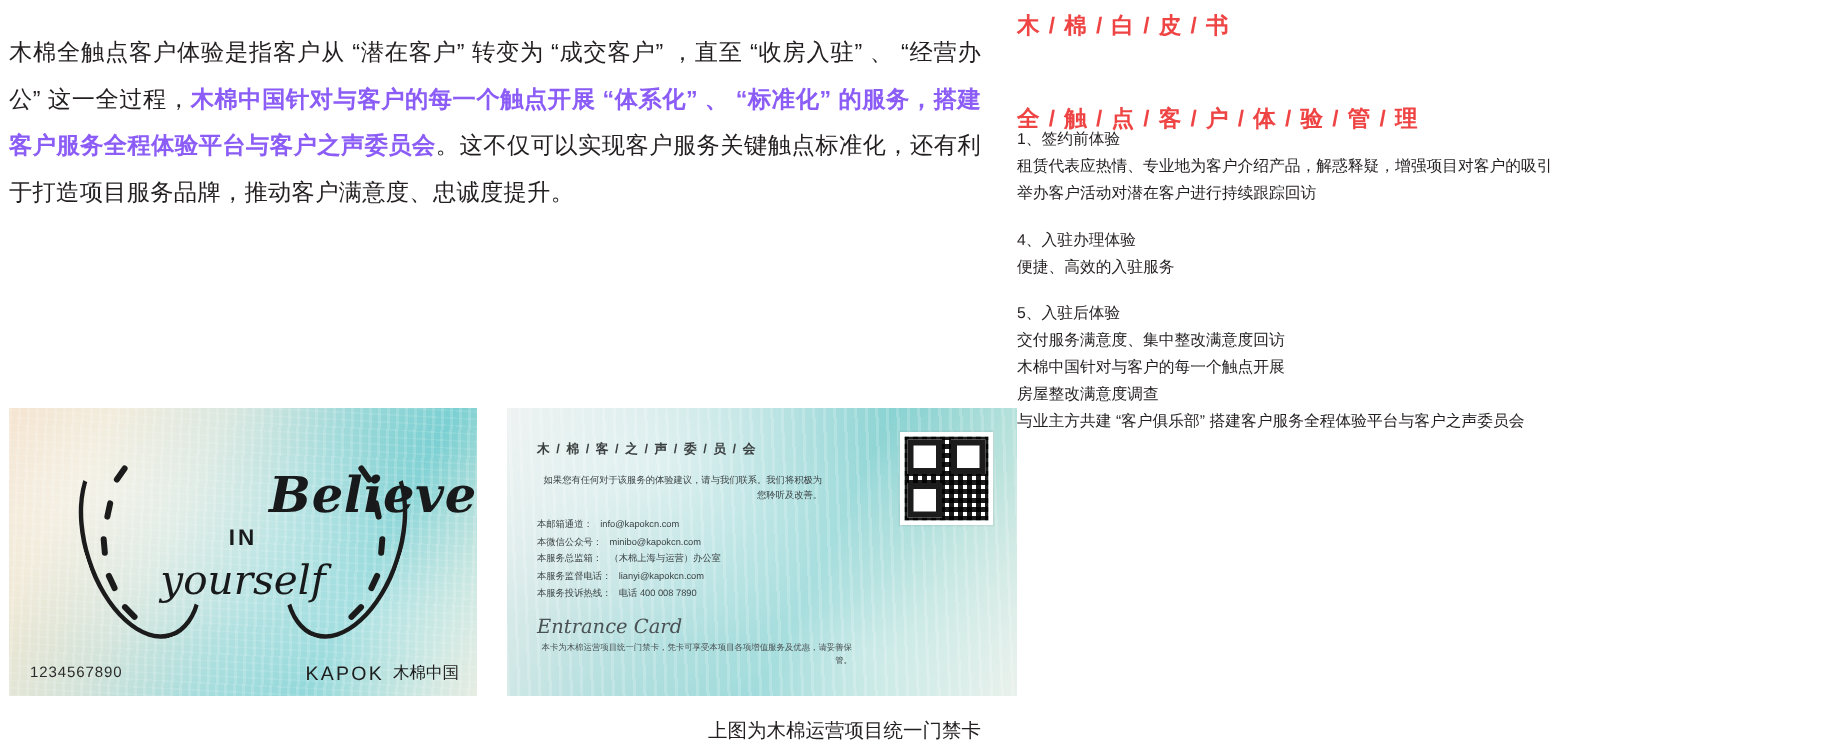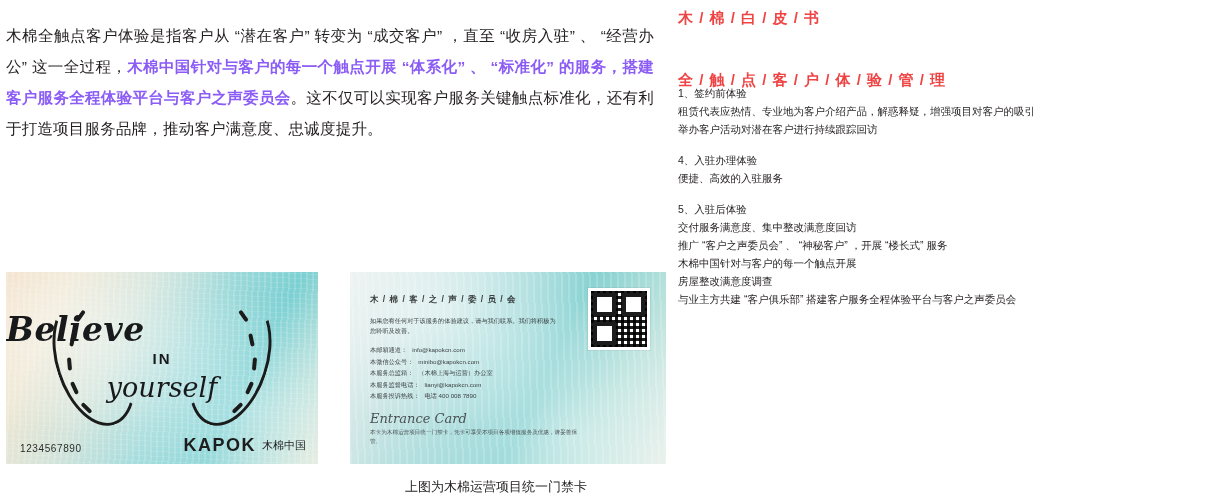--- a/index.html
+++ b/index.html
@@ -113,21 +113,21 @@
     width: 13px;
     height: 4px;
     background: #1b1b1b;
     border-radius: 3px;
   }
   #believe-text {
     position: absolute;
     left: 0;
     top: 38px;
     width: 312px;
-    text-align: left;
+    text-align: right;
     font-family: "DejaVu Serif", serif;
     font-style: italic;
     font-weight: bold;
     font-size: 33px;
     color: #17191a;
     letter-spacing: 0.5px;
   }
   #believe-in {
     position: absolute;
     left: 0;
@@ -161,42 +161,43 @@
   }
   #card-brand {
     position: absolute;
     right: 12px;
     bottom: 8px;
     display: flex;
     align-items: center;
     gap: 6px;
   }
   #card-brand .brand-en {
-    font-size: 18px;
-    font-weight: bold;
+    font-size: 13px;
+    font-weight: normal;
     letter-spacing: 1.5px;
     color: #1d1d1d;
   }
   #card-brand .brand-cn {
     font-size: 11px;
     color: #1d1d1d;
   }
 
   
   #card-entrance {
-    left: 350px;
-    width: 316px;
+    left: 338px;
+    width: 340px;
     background:
       linear-gradient(115deg,
         rgba(233,239,238,0.95) 0%,
         rgba(205,230,229,0.95) 20%,
         rgba(160,216,216,0.95) 42%,
         rgba(126,206,206,0.96) 60%,
         rgba(180,224,218,0.95) 80%,
         rgba(228,237,231,0.95) 100%);
+    text-align: right;
   }
   #card-entrance .paper-noise {
     position: absolute;
     inset: 0;
     background:
       repeating-linear-gradient(88deg, rgba(255,255,255,0.18) 0 2px, rgba(255,255,255,0) 2px 7px),
       radial-gradient(ellipse at 30% 20%, rgba(255,255,255,0.5) 0%, rgba(255,255,255,0) 55%),
       radial-gradient(ellipse at 70% 85%, rgba(255,255,255,0.4) 0%, rgba(255,255,255,0) 60%);
     mix-blend-mode: screen;
   }
@@ -277,21 +278,21 @@
   }
   #qr-code .finder.tl { left: 2px; top: 2px; }
   #qr-code .finder.tr { right: 2px; top: 2px; }
   #qr-code .finder.bl { left: 2px; bottom: 2px; }
 
   #caption {
     position: absolute;
     left: 338px;
     top: 478px;
     width: 316px;
-    text-align: center;
+    text-align: right;
     font-size: 13px;
     color: #231f20;
   }
 
   
   #right-column {
     position: absolute;
     left: 678px;
     top: 0;
     width: 537px;
@@ -416,20 +417,19 @@
 
 
     <div class="section">
       <div class="section-title">4、入驻办理体验</div>
       <div class="section-line">便捷、高效的入驻服务</div>
     </div>
 
     <div class="section">
       <div class="section-title">5、入驻后体验</div>
       <div class="section-line">交付服务满意度、集中整改满意度回访</div>
-      <div class="section-line">推广 “客户之声委员会” 、 “神秘客户” ，开展 “楼长式” 服务</div>
       <div class="section-line">木棉中国针对与客户的每一个触点开展</div>
       <div class="section-line">房屋整改满意度调查</div>
       <div class="section-line">与业主方共建 “客户俱乐部” 搭建客户服务全程体验平台与客户之声委员会</div>
     </div>
 
   </div>
 </div>
 
 </body></html>

